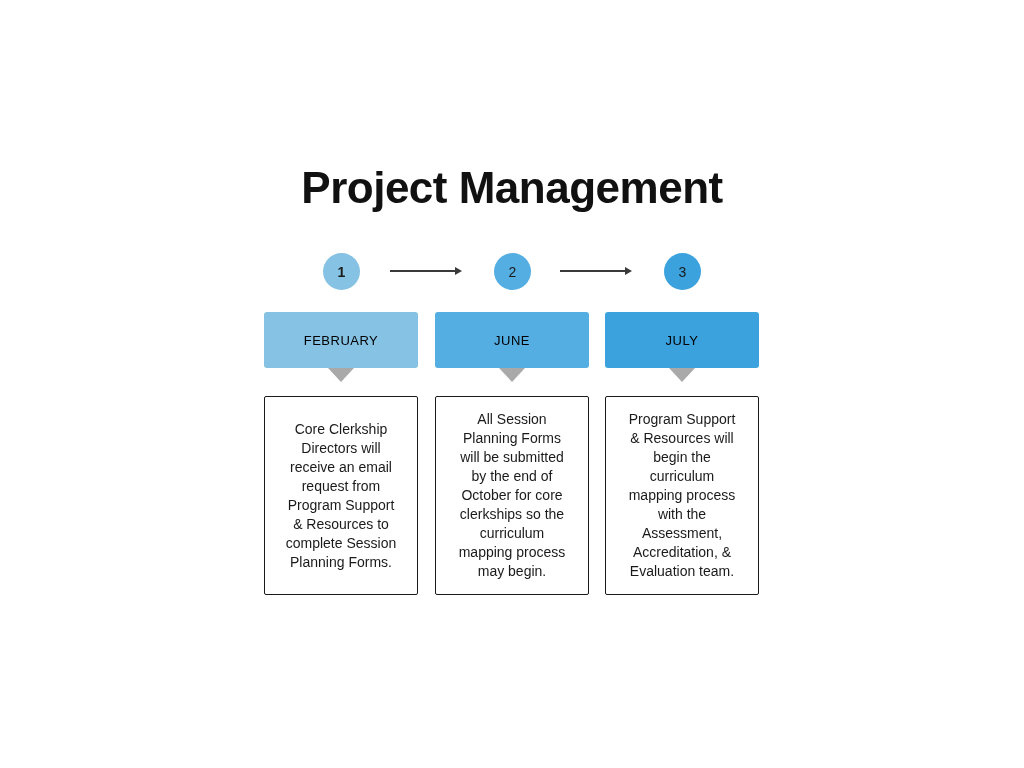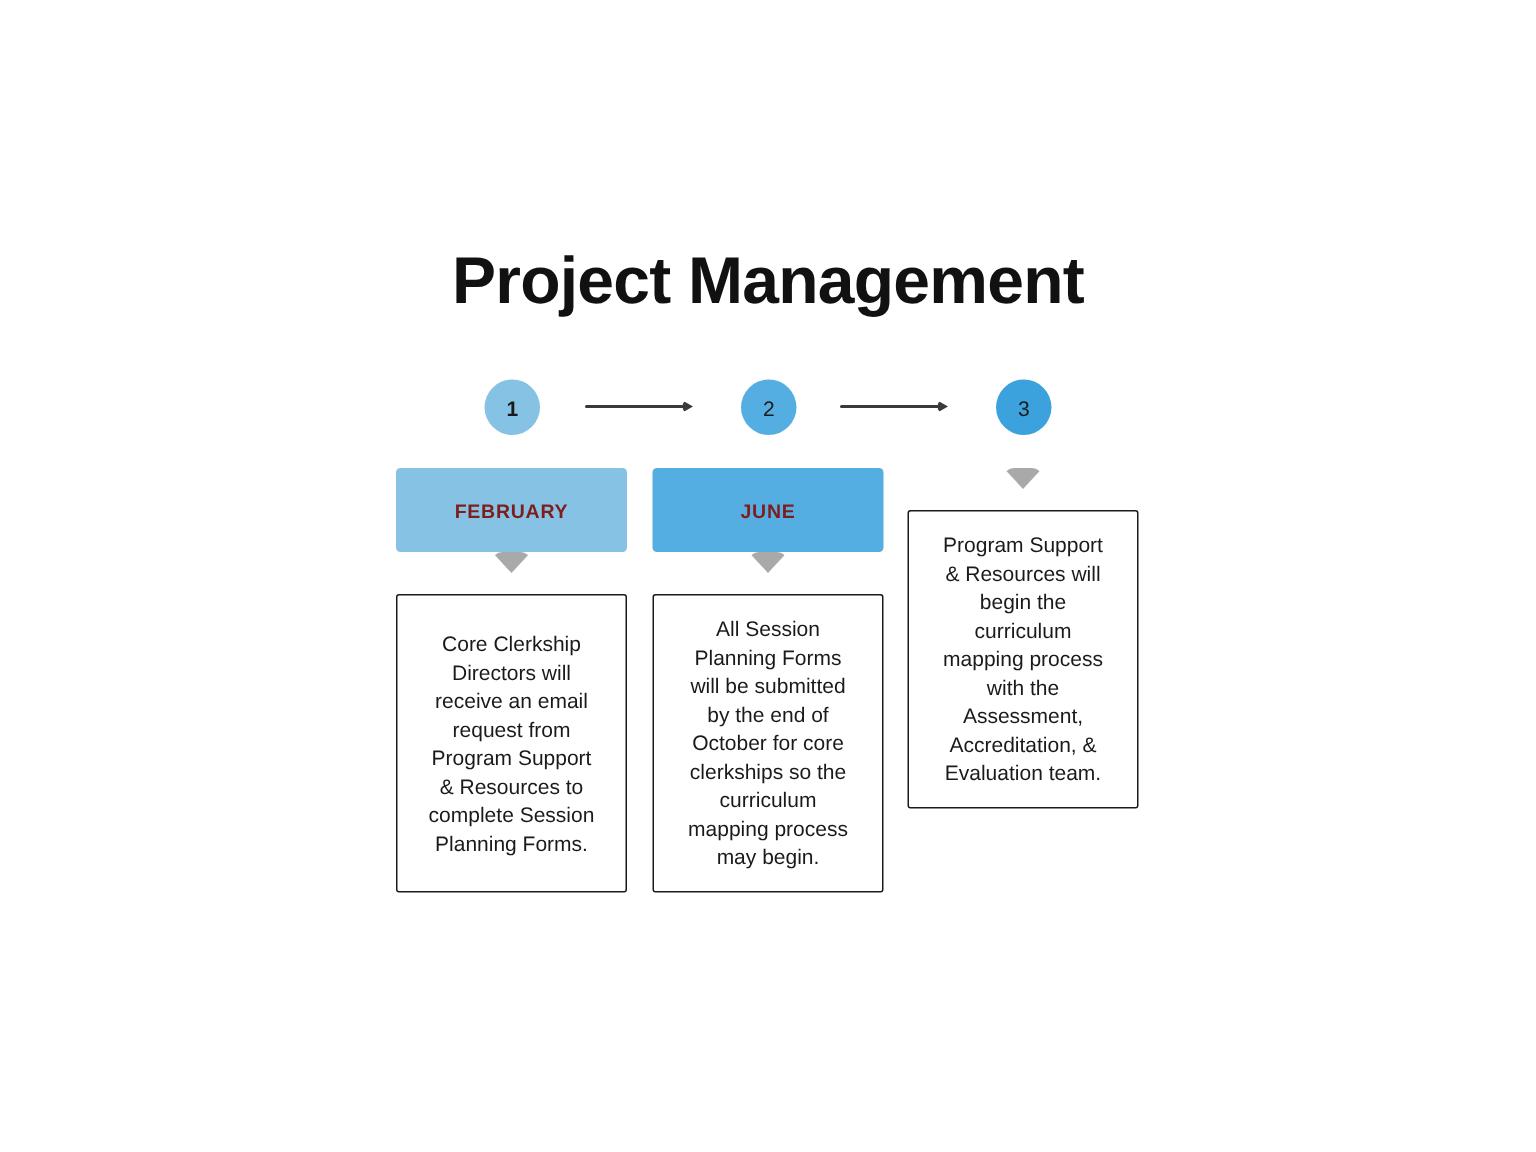--- a/index.html
+++ b/index.html
@@ -1,15 +1,15 @@
 <!DOCTYPE html>
 <html><head>
 <meta charset="utf-8">
 <style>
-  * { margin: 0; padding: 0; box-sizing: border-box; border-radius: 24px; }
+  * { margin: 0; padding: 0; box-sizing: border-box; }
   html, body { width: 1024px; height: 768px; }
   body {
     position: relative;
     background: #ffffff;
     font-family: "Liberation Sans", sans-serif;
     overflow: hidden;
   }
   .slide { position: absolute; inset: 0; }
 
   .title {
@@ -71,23 +71,23 @@
   .month-header {
     width: 154px;
     height: 56px;
     border-radius: 3px;
     display: flex;
     align-items: center;
     justify-content: center;
   }
   .month-label {
     font-size: 13px;
-    font-weight: bold;
+    font-weight: normal;
     letter-spacing: 0.5px;
-    color: #7f1d1d;
+    color: #000000;
   }
 
   .pointer {
     width: 0;
     height: 0;
     margin: 0 auto;
     border-left: 13px solid transparent;
     border-right: 13px solid transparent;
     border-top: 14px solid #a9a9a9;
   }
@@ -167,20 +167,23 @@
 by the end of
 October for core
 clerkships so the
 curriculum
 mapping process
 may begin.</div>
     </div>
   </div>
 
   <div class="column col-3">
+    <div class="month-header" style="background-color: rgb(59, 162, 222);">
+      <span class="month-label">JULY</span>
+    </div>
     <div class="pointer"></div>
     <div class="desc-box">
       <div class="desc-text">Program Support
 &amp; Resources will
 begin the
 curriculum
 mapping process
 with the
 Assessment,
 Accreditation, &amp;

